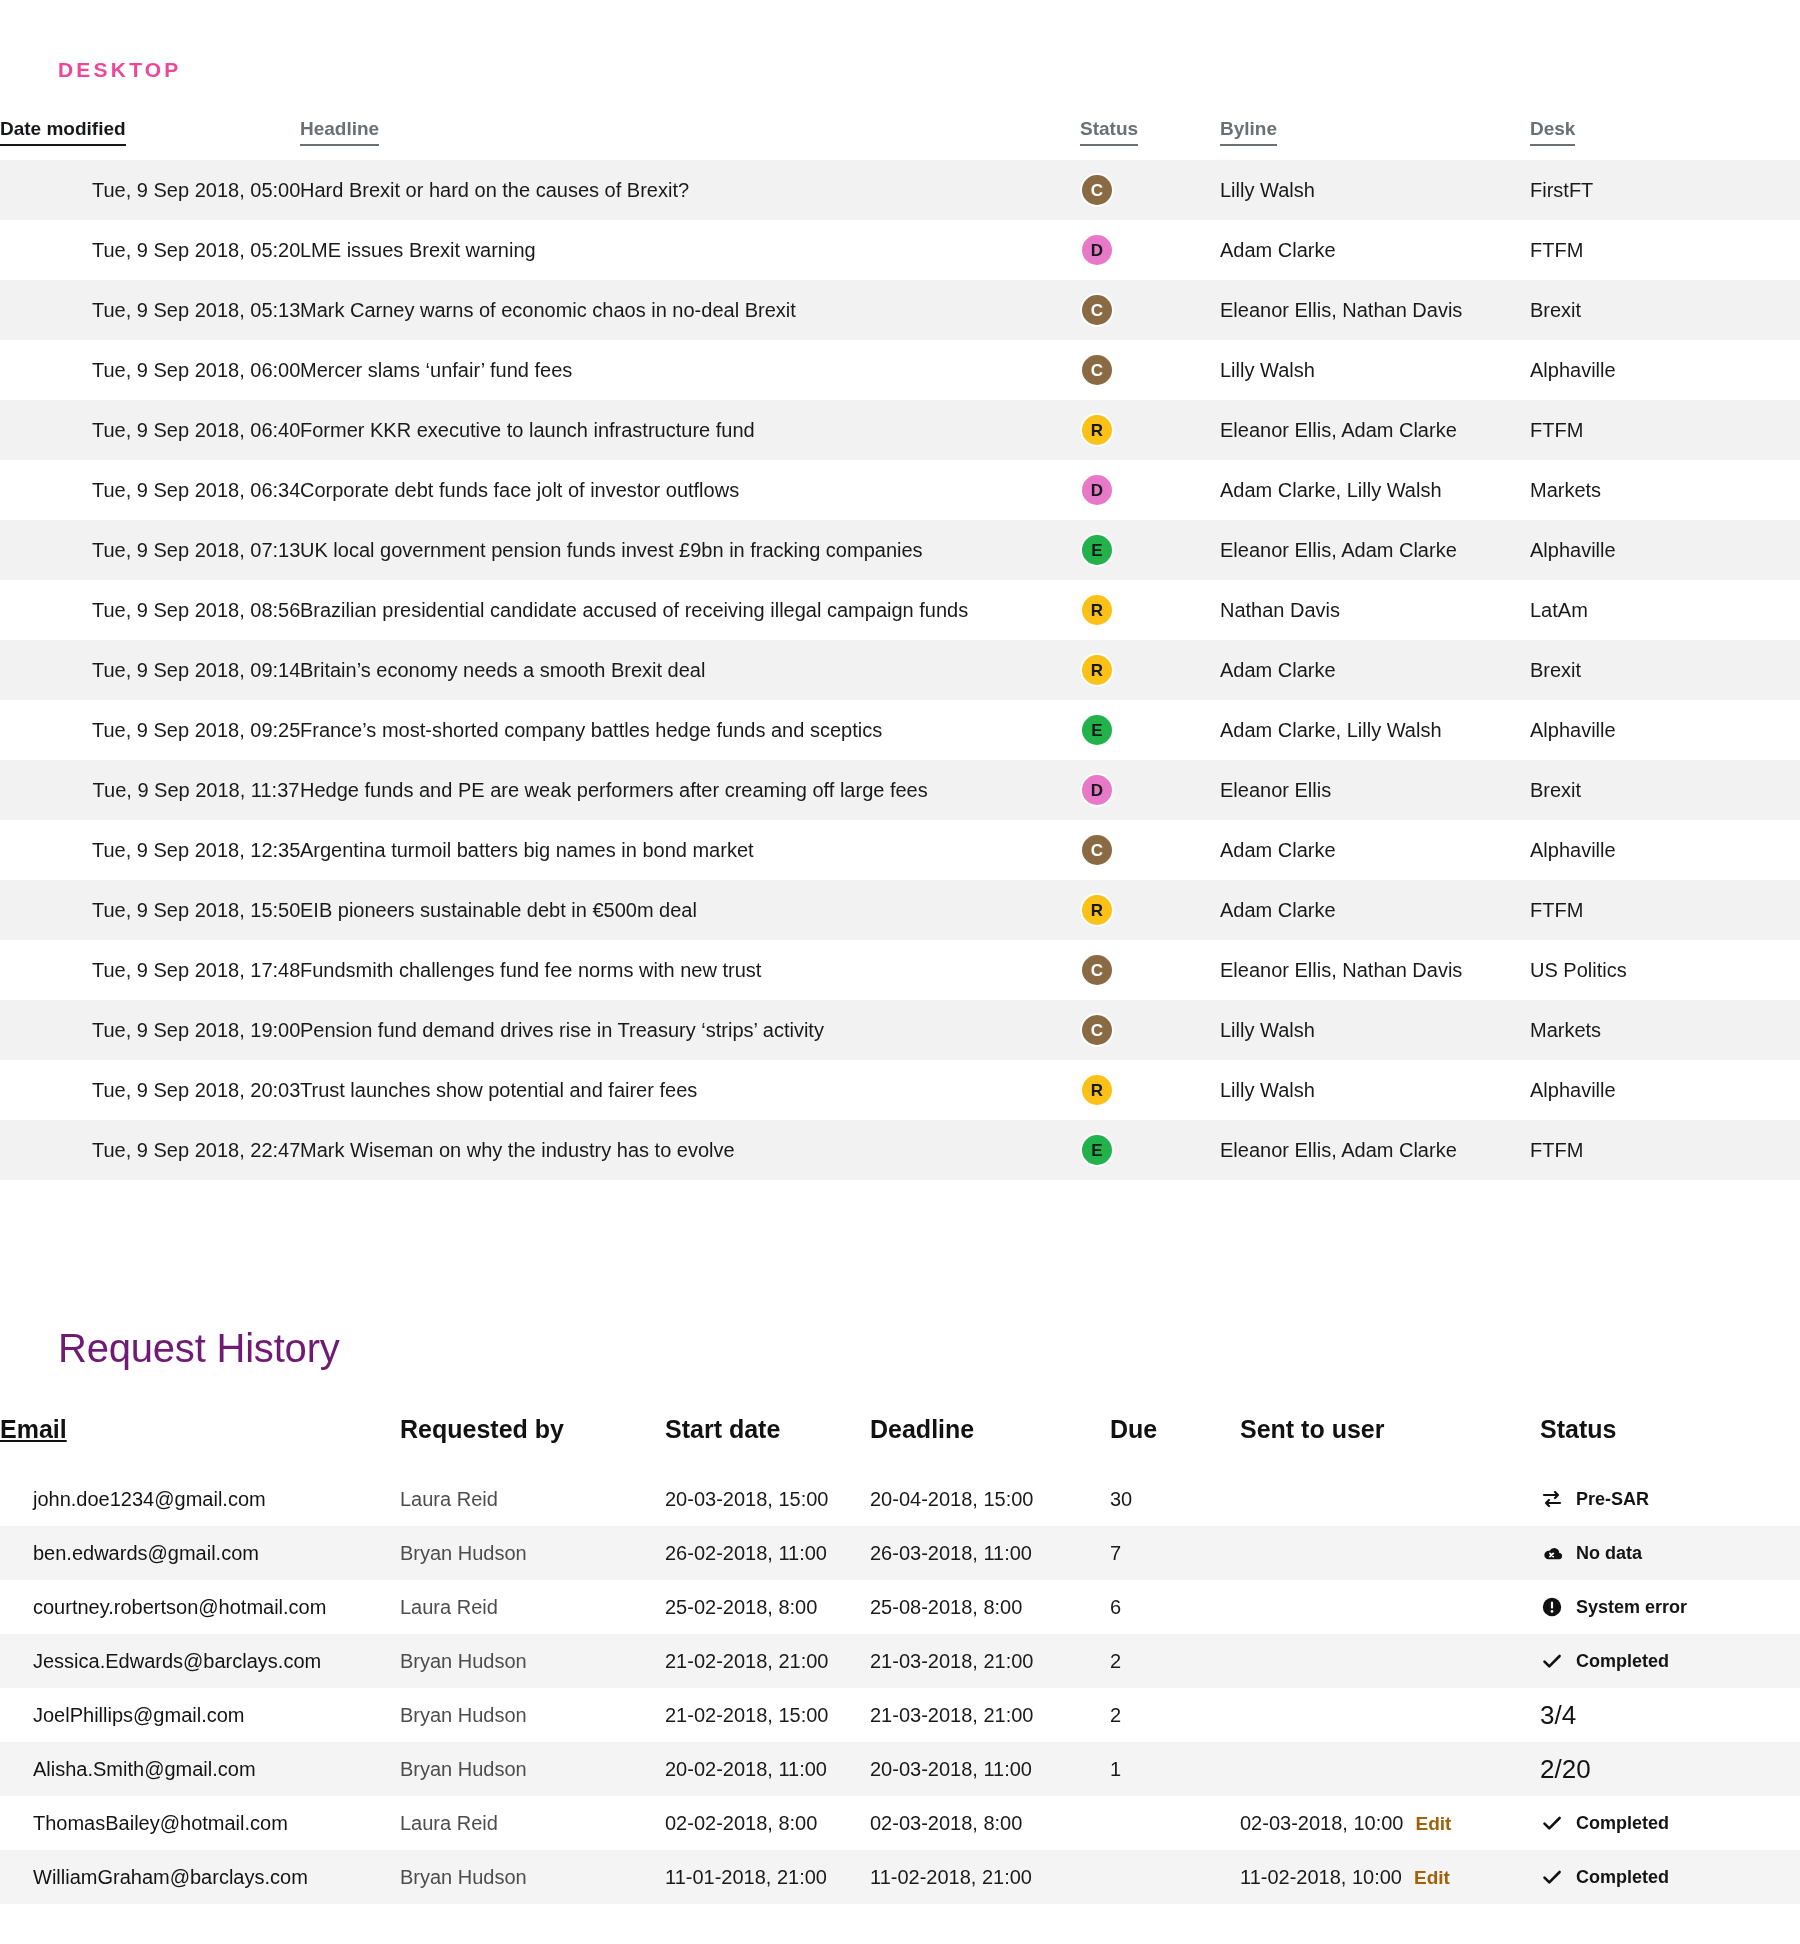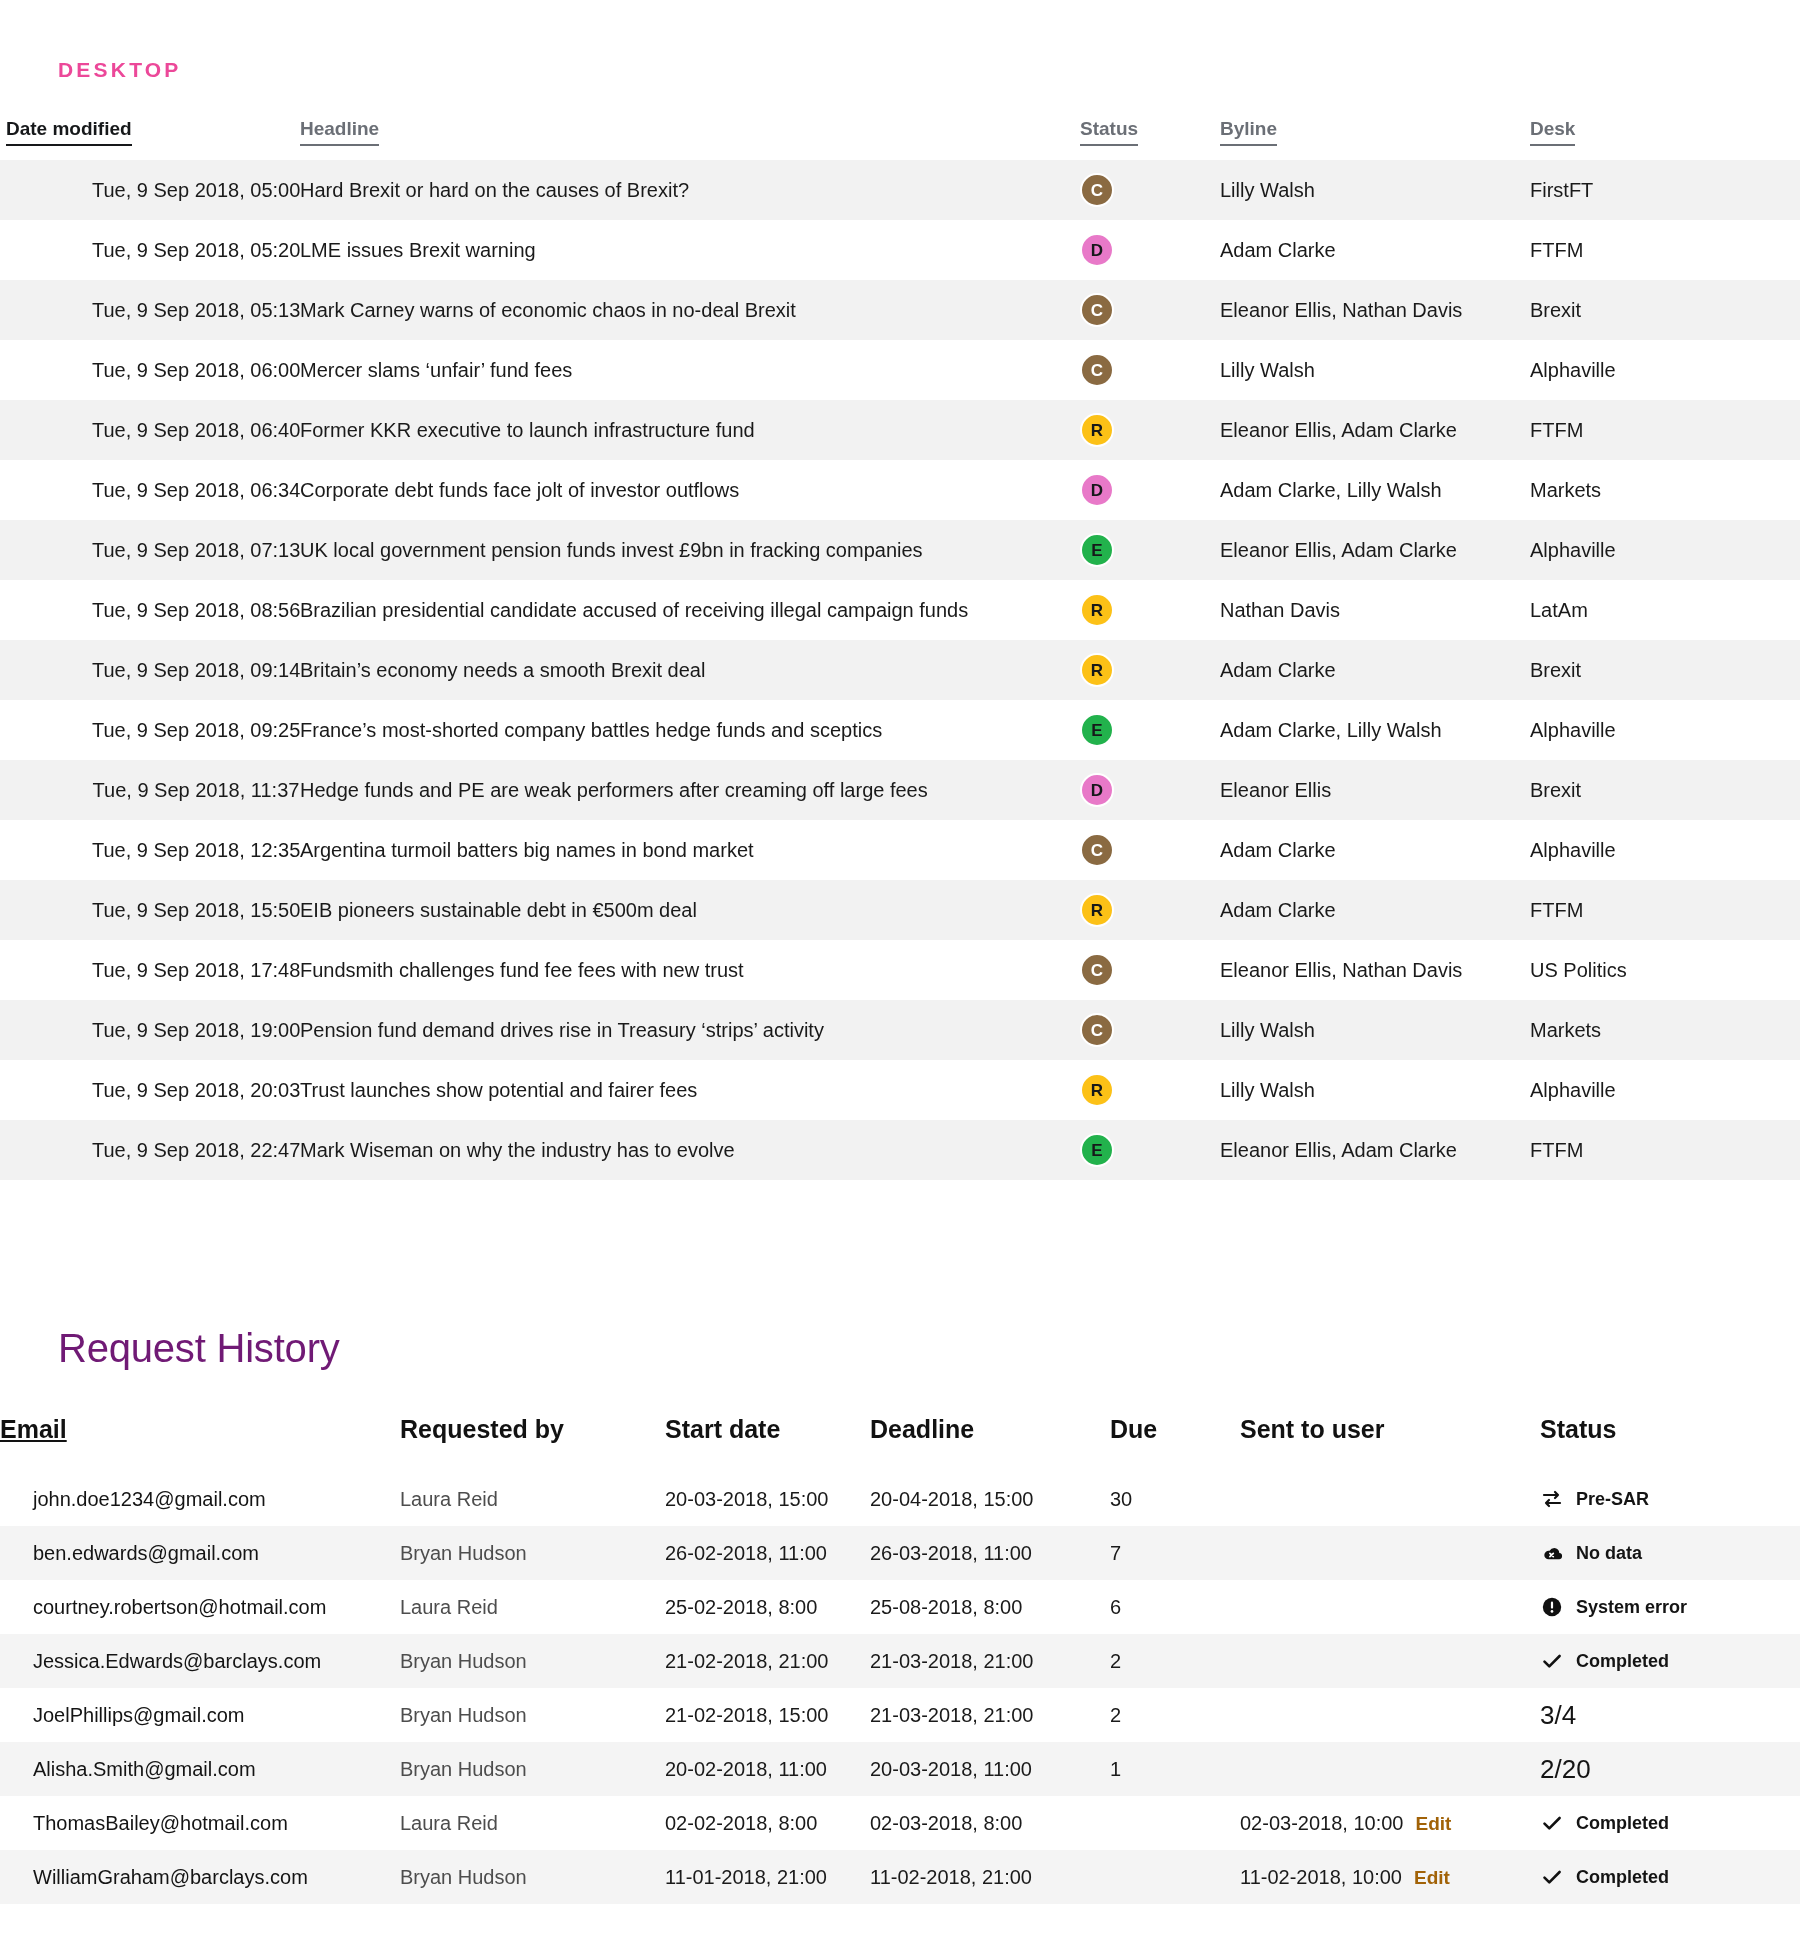--- a/index.html
+++ b/index.html
@@ -31,21 +31,21 @@
     font-size: 19px;
     font-weight: 600;
     padding: 0 0 14px 0;
     vertical-align: bottom;
   }
   .desk-table th .hdr {
     display: inline-block;
     padding-bottom: 4px;
     border-bottom: 2px solid currentColor;
   }
-  .hdr-active { color: #16181a; margin-left: 6px; }
+  .hdr-active { color: #16181a; }
   .hdr-idle { color: #6b6f76; }
 
   .col-date     { width: 300px; padding-left: 92px; }
   .col-headline { width: 780px; }
   .col-status   { width: 140px; }
   .col-byline   { width: 310px; }
   .col-desk     { width: 270px; }
 
   .desk-table tbody tr { height: 60px; }
   .desk-table tbody tr.alt { background: #f2f2f2; }
@@ -258,21 +258,21 @@
         </tr>
         <tr class="alt">
           <td class="c-date">Tue, 9 Sep 2018, 15:50</td>
           <td class="c-headline">EIB pioneers sustainable debt in €500m deal</td>
           <td class="c-status"><span class="badge badge-R">R</span></td>
           <td class="c-byline">Adam Clarke</td>
           <td class="c-desk">FTFM</td>
         </tr>
         <tr>
           <td class="c-date">Tue, 9 Sep 2018, 17:48</td>
-          <td class="c-headline">Fundsmith challenges fund fee fees with new trust</td>
+          <td class="c-headline">Fundsmith challenges fund fee norms with new trust</td>
           <td class="c-status"><span class="badge badge-C">C</span></td>
           <td class="c-byline">Eleanor Ellis, Nathan Davis</td>
           <td class="c-desk">US Politics</td>
         </tr>
         <tr class="alt">
           <td class="c-date">Tue, 9 Sep 2018, 19:00</td>
           <td class="c-headline">Pension fund demand drives rise in Treasury ‘strips’ activity</td>
           <td class="c-status"><span class="badge badge-C">C</span></td>
           <td class="c-byline">Lilly Walsh</td>
           <td class="c-desk">Markets</td>

